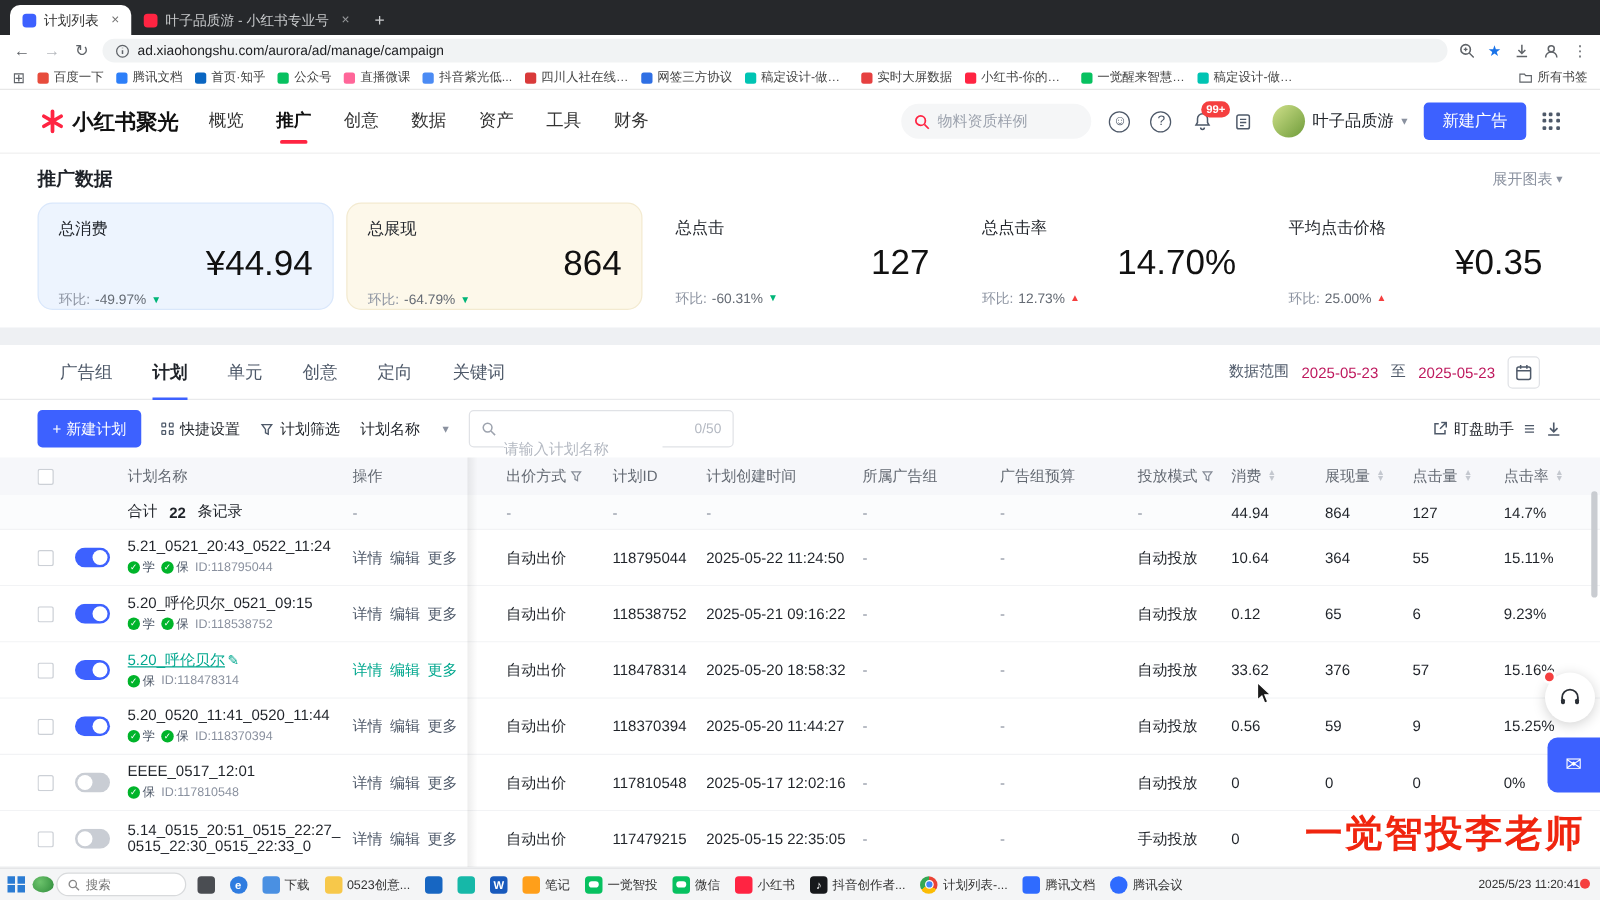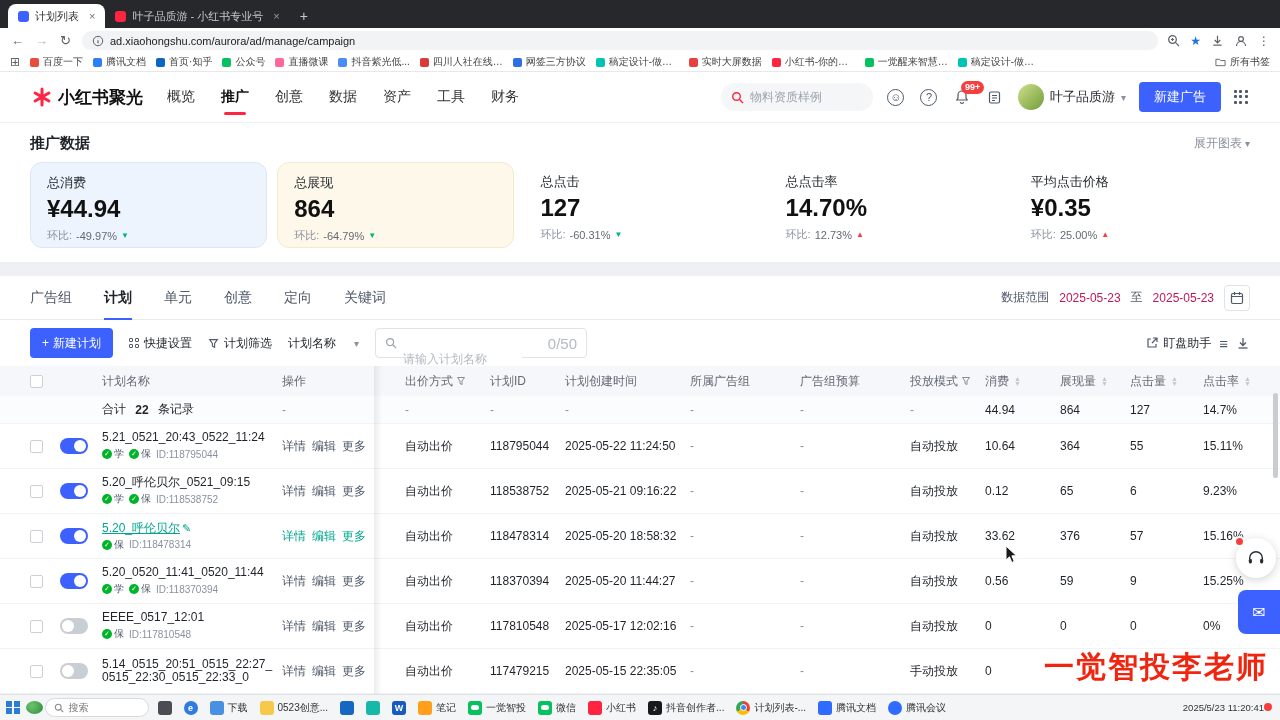--- a/index.html
+++ b/index.html
@@ -55,46 +55,46 @@
 
 .statsec{background:#fff;padding:8px 30px 14px;flex:none;}
 .ttl-row{display:flex;justify-content:space-between;align-items:center;height:26px;}
 .sec-title{font-size:15px;font-weight:bold;color:#1f2329;}
 .expand{color:#8a919f;font-size:12px;display:flex;align-items:center;gap:3px;}
 .cards{display:flex;gap:10px;margin-top:6px;}
 .card{flex:1;height:86px;border-radius:12px;padding:11px 16px;}
 .card.c1{background:#edf4fe;border:1px solid #d9e7fb;}
 .card.c2{background:#fdf8ea;border:1px solid #f3ead0;}
 .card .lb{font-size:13px;color:#1f2329;}
-.card .val{font-size:24px;font-weight:bold;margin-top:3px;color:#111;}
+.card .val{font-size:28px;font-weight:normal;margin-top:3px;color:#111;text-align:right;}
 .card .ratio{font-size:11px;color:#8a919f;margin-top:5px;display:flex;align-items:center;gap:4px;}
 .ratio .rv{color:#646a73;}
 .tri-dn{color:#00b578;font-size:8px;}
 .tri-up{color:#f53f3f;font-size:8px;}
 .gap{height:14px;background:#eef0f3;flex:none;}
 
 
 .panel{background:#fff;flex:1;display:flex;flex-direction:column;position:relative;overflow:hidden;}
-.ptabs{height:44px;display:flex;align-items:center;padding:0 30px;border-bottom:1px solid #e9eaec;flex:none;}
+.ptabs{height:44px;display:flex;align-items:center;padding:0 48px;border-bottom:1px solid #e9eaec;flex:none;}
 .ptab{margin-right:32px;font-size:14px;color:#4e5969;height:100%;display:flex;align-items:center;position:relative;cursor:pointer;}
 .ptab.on{color:#1f2329;font-weight:bold;}
 .ptab.on:after{content:"";position:absolute;bottom:-1px;left:0;right:0;height:2px;background:#3d61ff;}
 .daterange{margin-left:auto;display:flex;align-items:center;gap:10px;font-size:12px;color:#4e5969;}
 .dateval{color:#be185d;}
 .calbtn{border:1px solid #e0e2e6;border-radius:4px;width:26px;height:26px;display:flex;align-items:center;justify-content:center;}
 .tbar{height:46px;display:flex;align-items:center;gap:16px;padding:0 30px;flex:none;}
 .btn-newplan{background:#3d61ff;color:#fff;border-radius:4px;height:30px;padding:0 12px;display:flex;align-items:center;gap:4px;font-size:12px;cursor:pointer;}
 .tool{display:flex;align-items:center;gap:5px;color:#1f2329;font-size:12px;cursor:pointer;}
 .grid4{display:grid;grid-template-columns:repeat(2,1fr);gap:2px;}
 .grid4 i{width:4px;height:4px;border:1px solid #4e5969;border-radius:1px;}
 .nmsel{display:flex;align-items:center;gap:18px;font-size:12px;color:#1f2329;cursor:pointer;}
 .searchbox{width:212px;height:30px;border:1px solid #e0e2e6;border-radius:4px;display:flex;align-items:center;padding:0 9px;gap:6px;background:#fff;}
 .searchbox input{flex:1;border:0;outline:0;font-size:12px;min-width:0;margin-top:32px;}
 .searchbox input::placeholder{color:#b4b9c2;}
-.counter{color:#b4b9c2;font-size:15px;flex:none;padding-left:20px;}
+.counter{color:#b4b9c2;font-size:11px;flex:none;padding-left:20px;}
 .tbar-right{margin-left:auto;display:flex;align-items:center;gap:8px;color:#1f2329;font-size:12px;}
 .ham{font-size:15px;color:#4e5969;}
 
 
 .thead{height:30px;background:#f6f7fa;display:flex;align-items:center;padding-left:30px;font-size:12px;color:#646a73;flex:none;}
 .trow{height:45px;display:flex;align-items:center;padding-left:30px;border-bottom:1px solid #f2f3f5;font-size:12px;color:#1f2329;flex:none;background:#fff;}
 .sumrow{height:28px;display:flex;align-items:center;padding-left:30px;font-size:12px;color:#1f2329;flex:none;background:#fbfcfd;border-bottom:1px solid #f2f3f5;}
 .tc{flex:none;display:flex;align-items:center;gap:3px;overflow:hidden;}
 .w-chk{width:30px;}
 .w-tgl{width:42px;}

